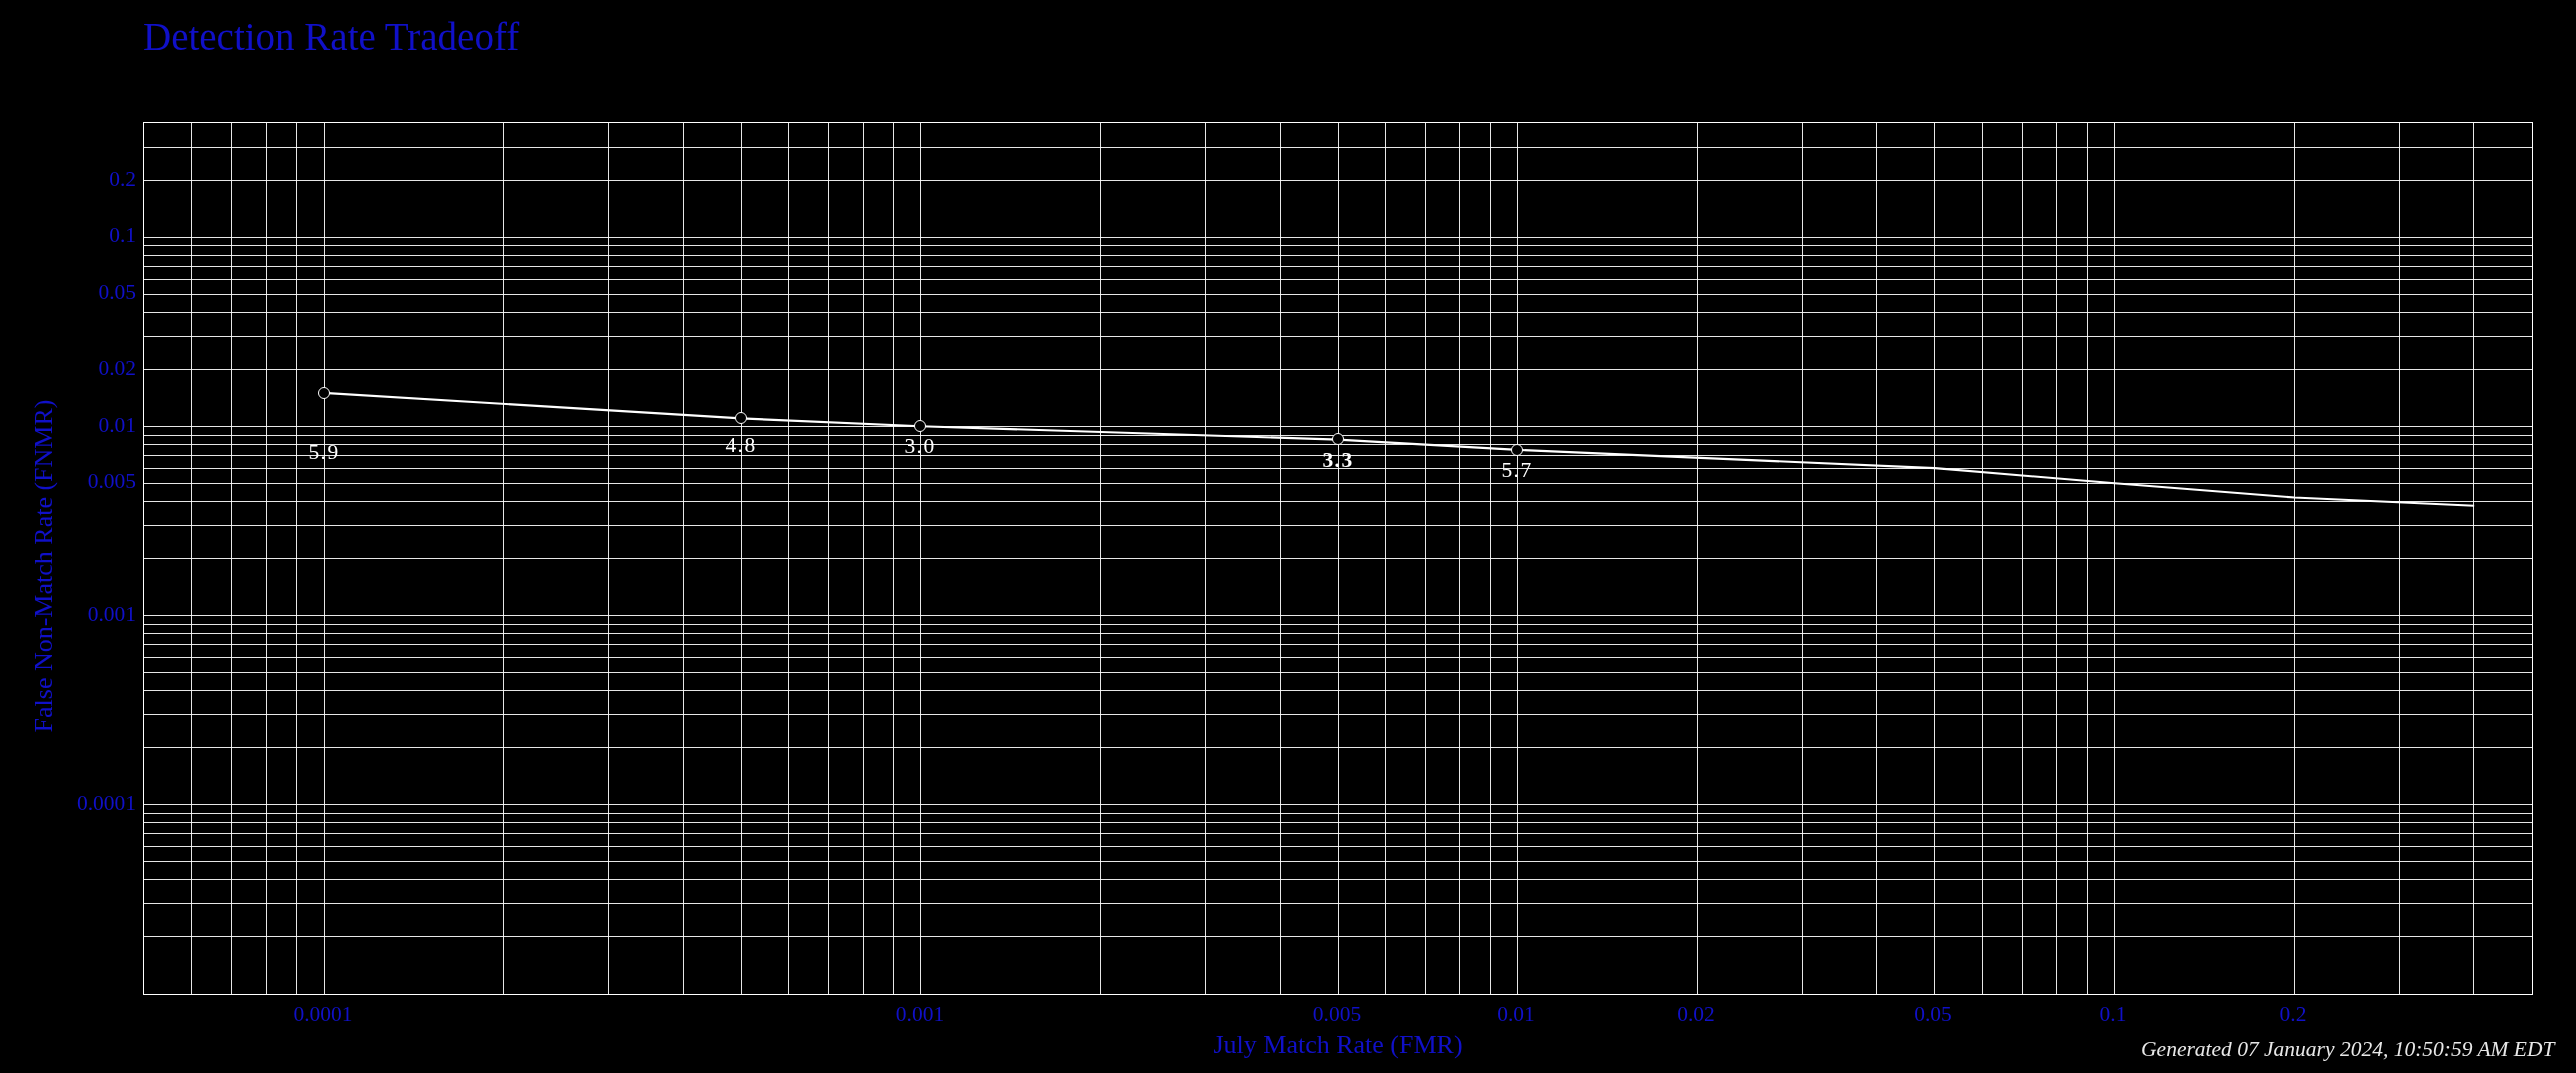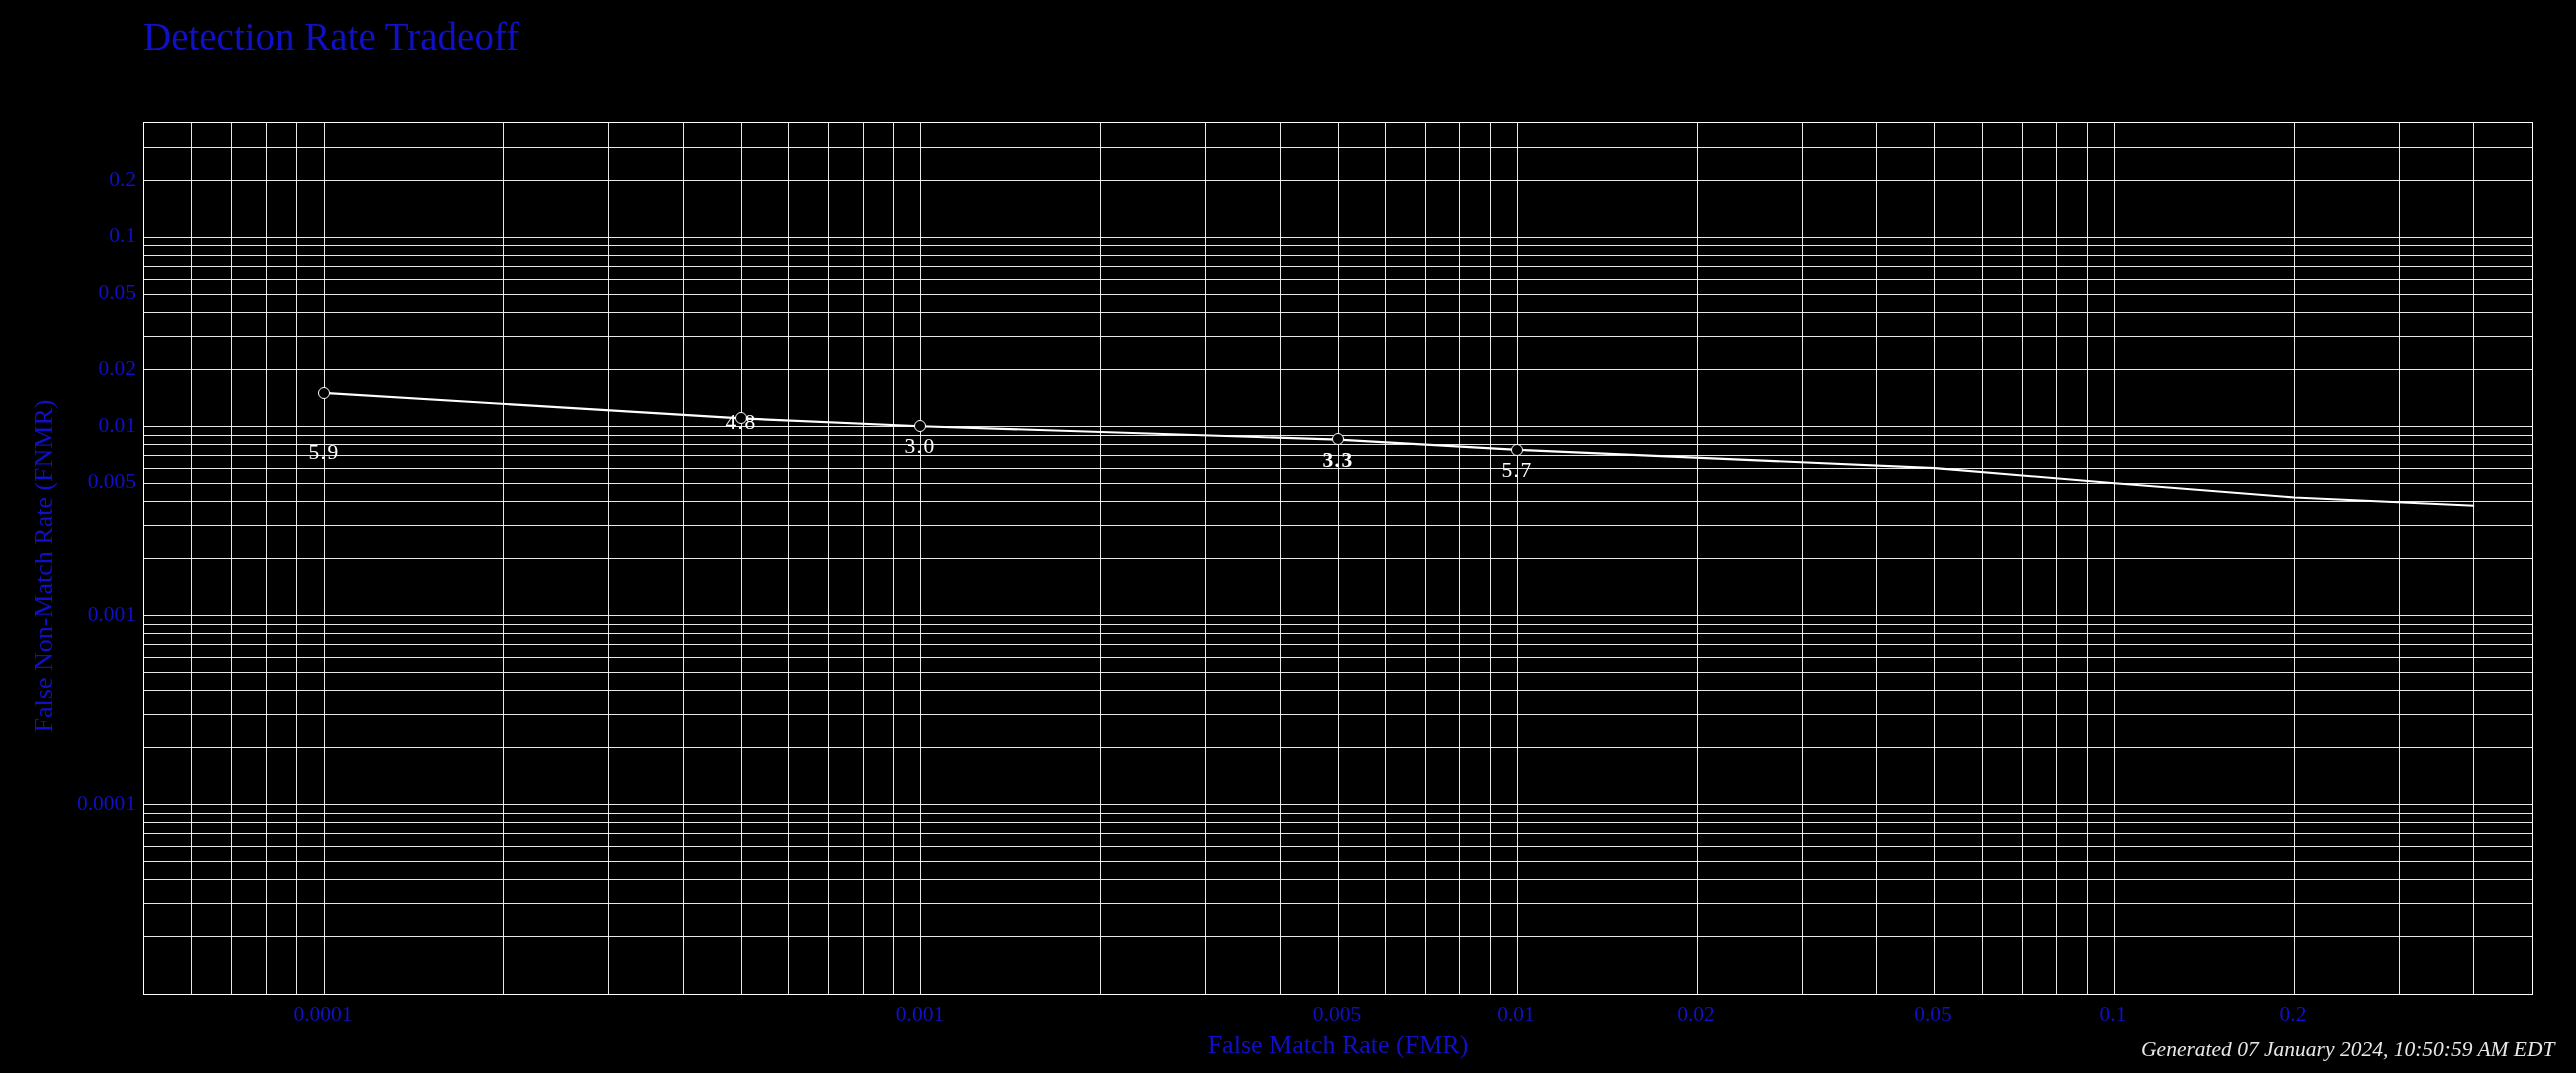--- a/index.html
+++ b/index.html
@@ -113,21 +113,21 @@
     height: 100%;
     pointer-events: none;
   }
 </style>
 </head>
 <body>
 
 <div id="title">Detection Rate Tradeoff</div>
 
 <div id="ylabel">False Non-Match Rate (FNMR)</div>
-<div id="xlabel">False Match Rate (FMR)</div>
+<div id="xlabel">July Match Rate (FMR)</div>
 
 <div id="plot-area">
   <svg class="curve" viewBox="0 0 3336 1216" preserveAspectRatio="none">
     <path id="curve-path" stroke="#fff" stroke-width="3" fill="none" d="M251.1 376.8 L834.0 412.4 L1085.1 423.3 L1668.0 442.0 L1919.1 456.3 L2502.0 481.9 L2753.1 502.9 L3004.1 522.9 L3255.2 534.3 "></path>
   </svg>
 <div class="grid-line-h" style="top: 813px;"></div>
     <div class="grid-line-h" style="top: 780px;"></div>
     <div class="grid-line-h" style="top: 756px;"></div>
     <div class="grid-line-h" style="top: 738px;"></div>
     <div class="grid-line-v" style="left: 47px;"></div>
@@ -195,21 +195,21 @@
     <div class="grid-line-v grid-major-v" style="left: 1970px;"></div>
     <div class="grid-line-h grid-major-h" style="top: 114px;"></div>
     <div class="grid-line-v" style="left: 2150px;"></div>
     <div class="grid-line-h" style="top: 57px;"></div>
     <div class="grid-line-v" style="left: 2255px;"></div>
     <div class="grid-line-h" style="top: 23.6px;"></div>
     <div class="grid-line-v" style="left: 2329px;"></div>
     <div class="marker" style="left: 180px; top: 270px;"></div>
     <div class="marker-label" style="left: 180px; top: 274px; margin-top: 39px;">5.9</div>
     <div class="marker" style="left: 597px; top: 295px;"></div>
-    <div class="marker-label" style="left: 597px; top: 283px;">4.8</div>
+    <div class="marker-label" style="left: 597px; top: 306px;">4.8</div>
     <div class="marker" style="left: 776px; top: 303px;"></div>
     <div class="marker-label" style="left: 776px; top: 307px;">3.0</div>
     <div class="marker" style="left: 1194px; top: 316px;"></div>
     <div class="marker-label" style="left: 1194px; top: 321px; font-weight: bold;">3.3</div>
     <div class="marker" style="left: 1373px; top: 327px;"></div>
     <div class="marker-label" style="left: 1373px; top: 331px;">5.7</div>
   </div>
 
 <div id="timestamp">Generated 07 January 2024, 10:50:59 AM EDT</div>
 

